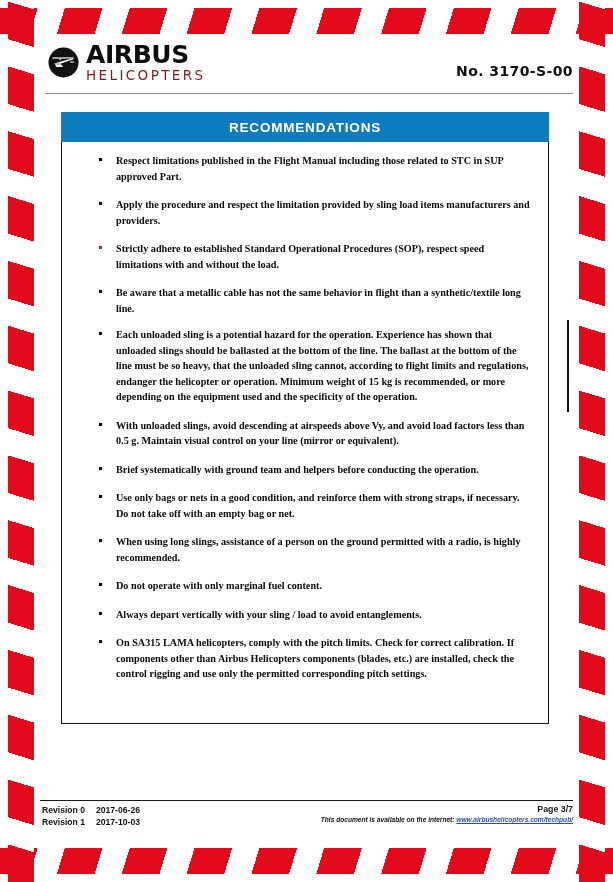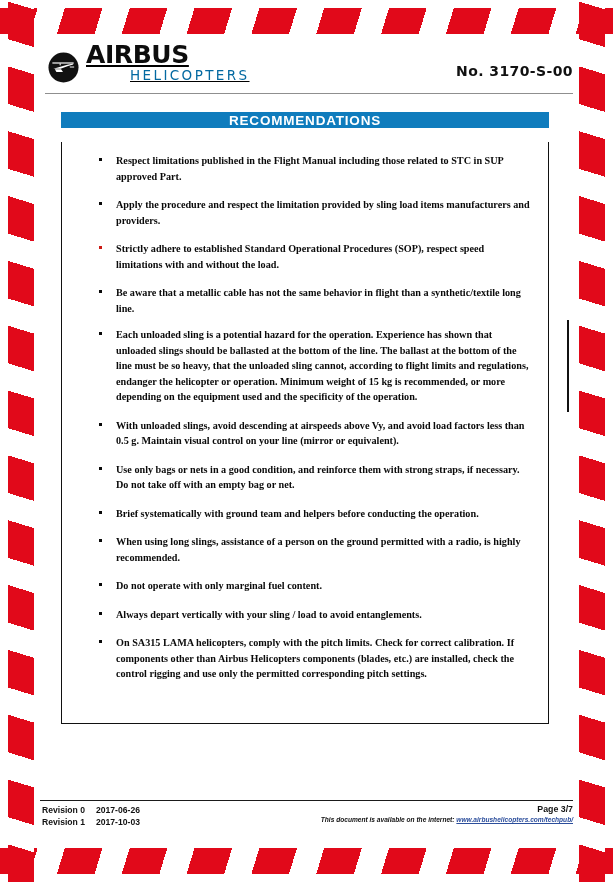--- a/index.html
+++ b/index.html
@@ -76,22 +76,21 @@
   
   .doc-header {
     position: relative;
     height: 58px;
   }
   .logo-block {
     position: absolute;
     left: 8px;
     top: 4px;
     display: flex;
-    align-items: flex-end;
-    text-decoration: underline;
+    align-items: center;
   }
   .logo-mark {
     width: 31px;
     height: 31px;
     flex: 0 0 31px;
     margin-top: 1px;
   }
   .logo-words {
     margin-left: 7px;
     line-height: 1;
@@ -101,25 +100,24 @@
     font-weight: bold;
     letter-spacing: -0.4px;
     color: #0d0d0d;
     display: block;
     font-family: "DejaVu Sans", sans-serif;
   }
   .logo-heli {
     font-size: 13.5px;
     font-weight: normal;
     letter-spacing: 2.4px;
-    color: #0369a1;
+    color: #7f1d1d;
     display: block;
     margin-top: 2px;
     font-family: "DejaVu Sans", sans-serif;
-    margin-left: 44px;
   }
   .doc-number {
     position: absolute;
     right: 0;
     top: 25px;
     font-size: 14px;
     font-weight: bold;
     letter-spacing: 0.4px;
     color: #111;
     font-family: "DejaVu Sans", sans-serif;
@@ -132,21 +130,21 @@
     height: 1px;
     background: #8f8f8f;
   }
 
   
   .title-bar {
     position: absolute;
     left: 21px;
     top: 74px;
     width: 488px;
-    height: 16px;
+    height: 30px;
     background: #0f7cbd;
     border: 1px solid #0f7cbd;
     box-sizing: border-box;
     display: flex;
     align-items: center;
     justify-content: center;
   }
   .title-bar-text {
     color: #ffffff;
     font-size: 13.5px;
@@ -299,22 +297,22 @@
     </div>
 
     <div class="body-box">
       <ul class="rec-list">
         <li><span class="bullet" style="background: rgb(10, 10, 10);"></span><span>Respect limitations published in the Flight Manual including those related to STC in SUP approved Part.</span></li>
         <li><span class="bullet" style="background: rgb(10, 10, 10);"></span><span>Apply the procedure and respect the limitation provided by sling load items manufacturers and providers.</span></li>
         <li><span class="bullet red" style="background: rgb(204, 26, 20);"></span><span>Strictly adhere to established Standard Operational Procedures (SOP), respect speed limitations with and without the load.</span></li>
         <li class="tight"><span class="bullet" style="background: rgb(10, 10, 10);"></span><span>Be aware that a metallic cable has not the same behavior in flight than a synthetic/textile long line.</span></li>
         <li><span class="bullet" style="background: rgb(10, 10, 10);"></span><span>Each unloaded sling is a potential hazard for the operation. Experience has shown that unloaded slings should be ballasted at the bottom of the line. The ballast at the bottom of the line must be so heavy, that the unloaded sling cannot, according to flight limits and regulations, endanger the helicopter or operation. Minimum weight of 15 kg is recommended, or more depending on the equipment used and the specificity of the operation.</span></li>
         <li><span class="bullet" style="background: rgb(10, 10, 10);"></span><span>With unloaded slings, avoid descending at airspeeds above Vy, and avoid load factors less than 0.5 g. Maintain visual control on your line (mirror or equivalent).</span></li>
+        <li><span class="bullet" style="background: rgb(10, 10, 10);"></span><span>Brief systematically with ground team and helpers before conducting the operation.</span></li>
         <li><span class="bullet" style="background: rgb(10, 10, 10);"></span><span>Use only bags or nets in a good condition, and reinforce them with strong straps, if necessary. Do not take off with an empty bag or net.</span></li>
-        <li><span class="bullet" style="background: rgb(10, 10, 10);"></span><span>Brief systematically with ground team and helpers before conducting the operation.</span></li>
         <li><span class="bullet" style="background: rgb(10, 10, 10);"></span><span>When using long slings, assistance of a person on the ground permitted with a radio, is highly recommended.</span></li>
         <li><span class="bullet" style="background: rgb(10, 10, 10);"></span><span>Do not operate with only marginal fuel content.</span></li>
         <li><span class="bullet" style="background: rgb(10, 10, 10);"></span><span>Always depart vertically with your sling / load to avoid entanglements.</span></li>
         <li><span class="bullet" style="background: rgb(10, 10, 10);"></span><span>On SA315 LAMA helicopters, comply with the pitch limits. Check for correct calibration. If components other than Airbus Helicopters components (blades, etc.) are installed, check the control rigging and use only the permitted corresponding pitch settings.</span></li>
       </ul>
     </div>
 
     <div class="change-bar"></div>
 
     <div class="footer">

